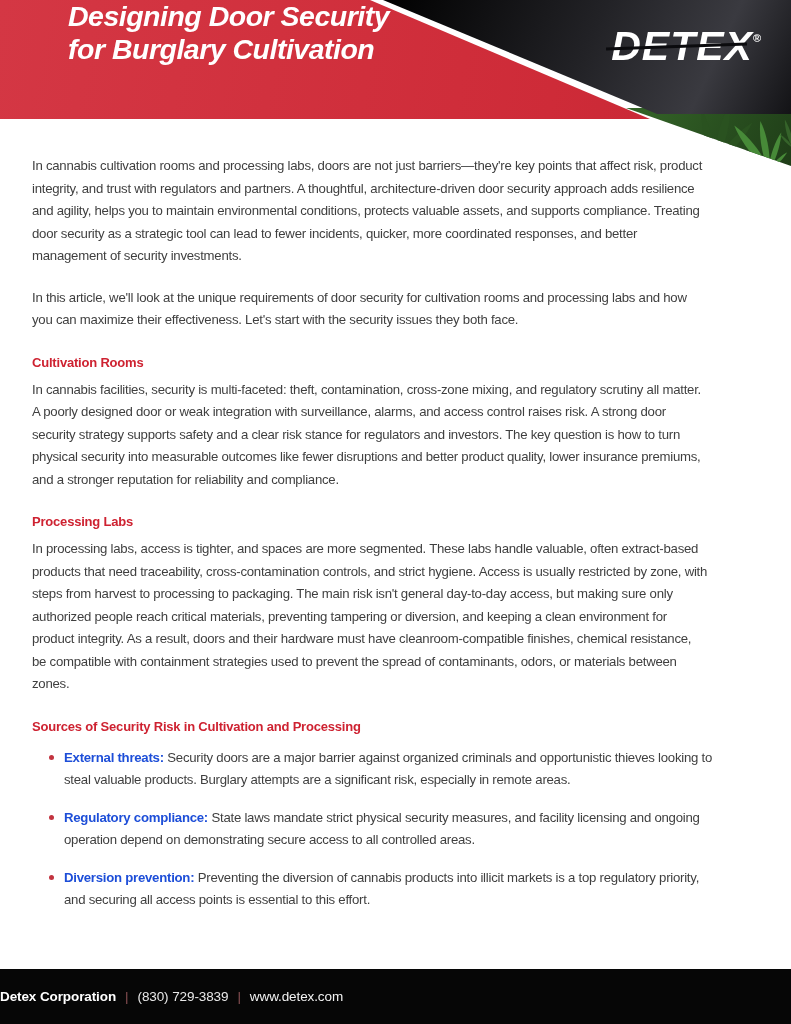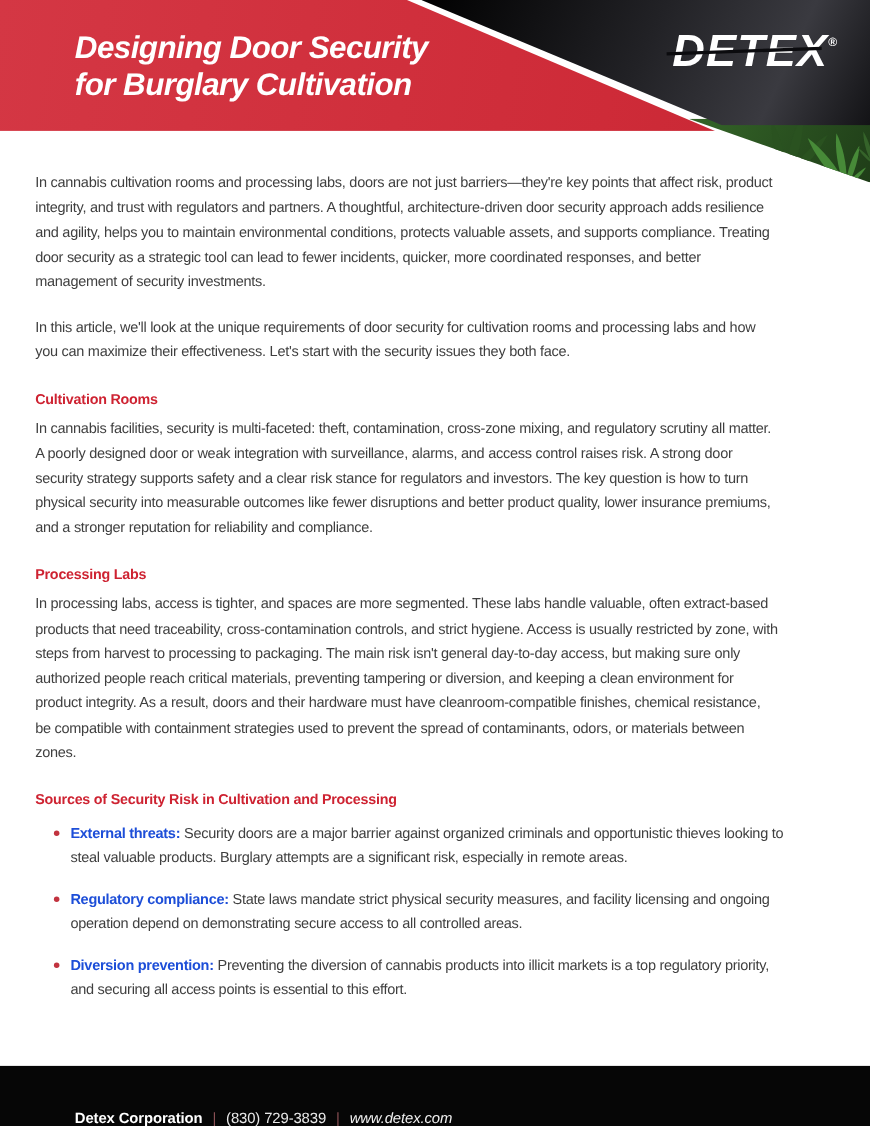--- a/index.html
+++ b/index.html
@@ -22,21 +22,21 @@
     position:absolute; left:0; top:0; width:791px; height:119px;
     background:linear-gradient(100deg,#d43744 0%, #ce2b38 70%, #c52633 100%);
     clip-path:polygon(0 0, 370px 0, 650px 119px, 0 119px);
   }
   .black-band {
     position:absolute; left:0; top:0; width:791px; height:114px;
     background:linear-gradient(115deg,#000000 45%, #222226 72%, #3a3a40 88%, #131316 100%);
     clip-path:polygon(383px 0, 791px 0, 791px 114px, 657px 114px);
   }
   .doc-title {
-    position:absolute; left:68px; top:28px;
+    position:absolute; left:68px; top:0;
     font-style:italic; font-weight:700; font-size:28.5px; line-height:33px;
     color:#ffffff; letter-spacing:-0.5px;
   }
   .logo {
     position:absolute; top:26px; right:30px;
     font-style:italic; font-weight:700; font-size:41px; line-height:1;
     color:#ffffff; letter-spacing:1px;
   }
   .logo-slit {
     position:absolute; left:-5px; right:14px; top:46%; height:3px;
@@ -62,28 +62,28 @@
   .dot {
     position:absolute; left:17px; top:8px; width:5px; height:5px;
     border-radius:50%; background:#c2333f;
   }
   .bullets b { color:#1d4ed8; }
 
   
   .footer {
     position:absolute; left:0; bottom:0; width:791px; height:55px;
     background:#060606; color:#ffffff;
-    display:flex; align-items:flex-end; gap:9px;
-    padding-left:68px; font-size:13.5px; letter-spacing:-0.1px;
+    display:flex; align-items:center; gap:9px;
+    font-size:13.5px; letter-spacing:-0.1px;
     z-index:4;
   }
   .footer .company { font-weight:700; }
   .footer .sep { color:#8a5054; font-weight:400; }
   .footer .muted { color:#e9e9e9; }
-  .footer .site { color:#f2f2f2; text-decoration:none;font-style:italic; }
+  .footer .site { color:#f2f2f2; text-decoration:none; }
 </style>
 </head>
 <body>
 
 <div class="page">
 
   <div class="header">
 
     <div class="leaf-wrap">
       <svg class="leaf-svg" width="200" height="70" viewBox="0 0 200 70">

